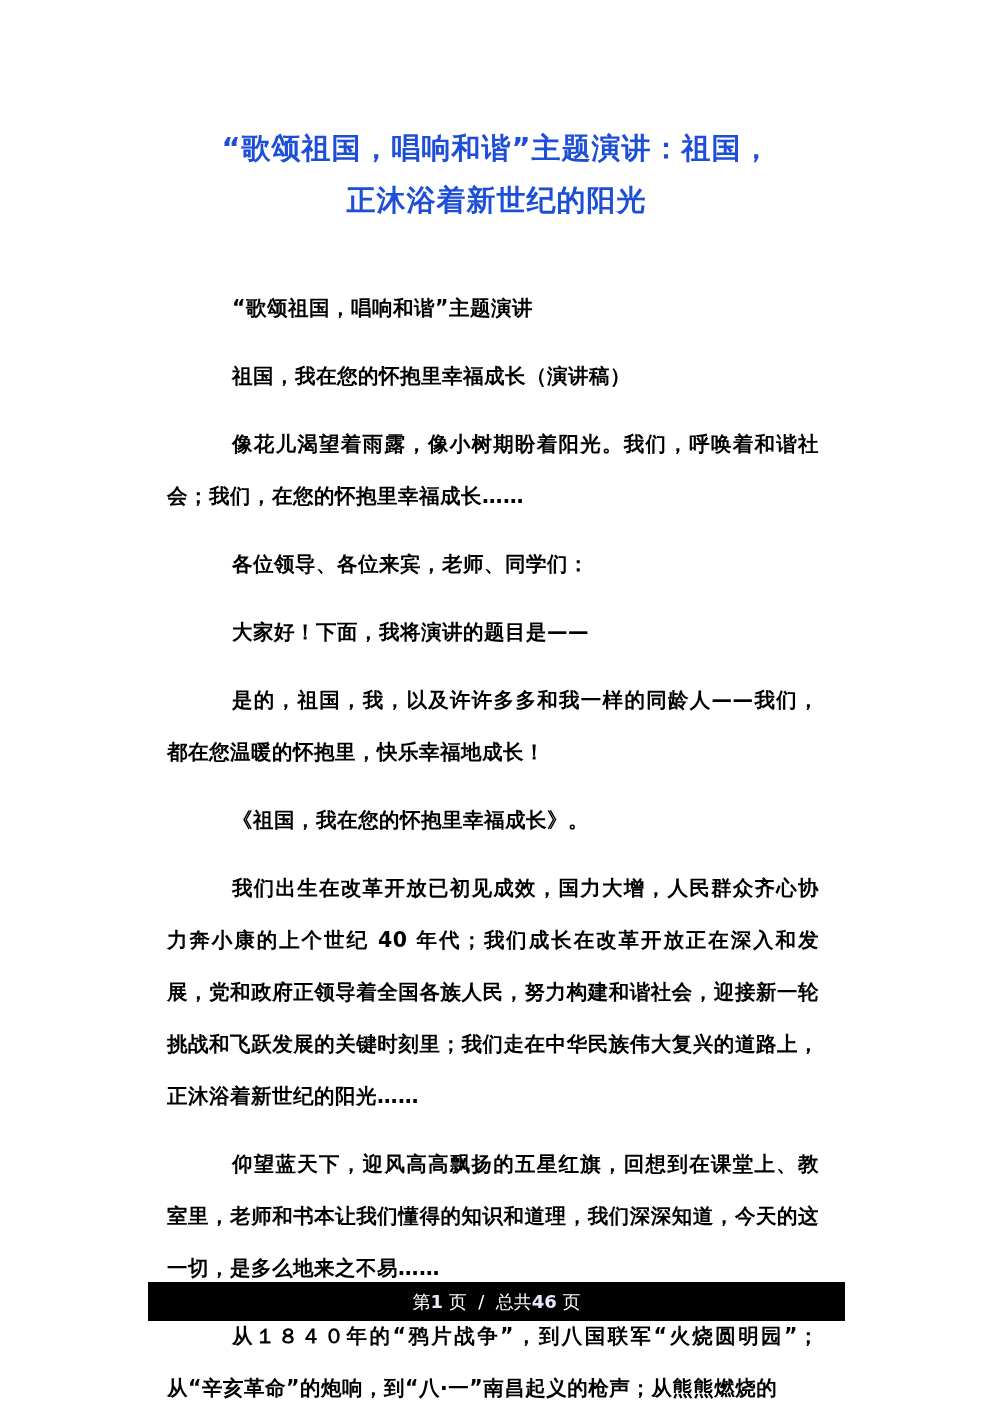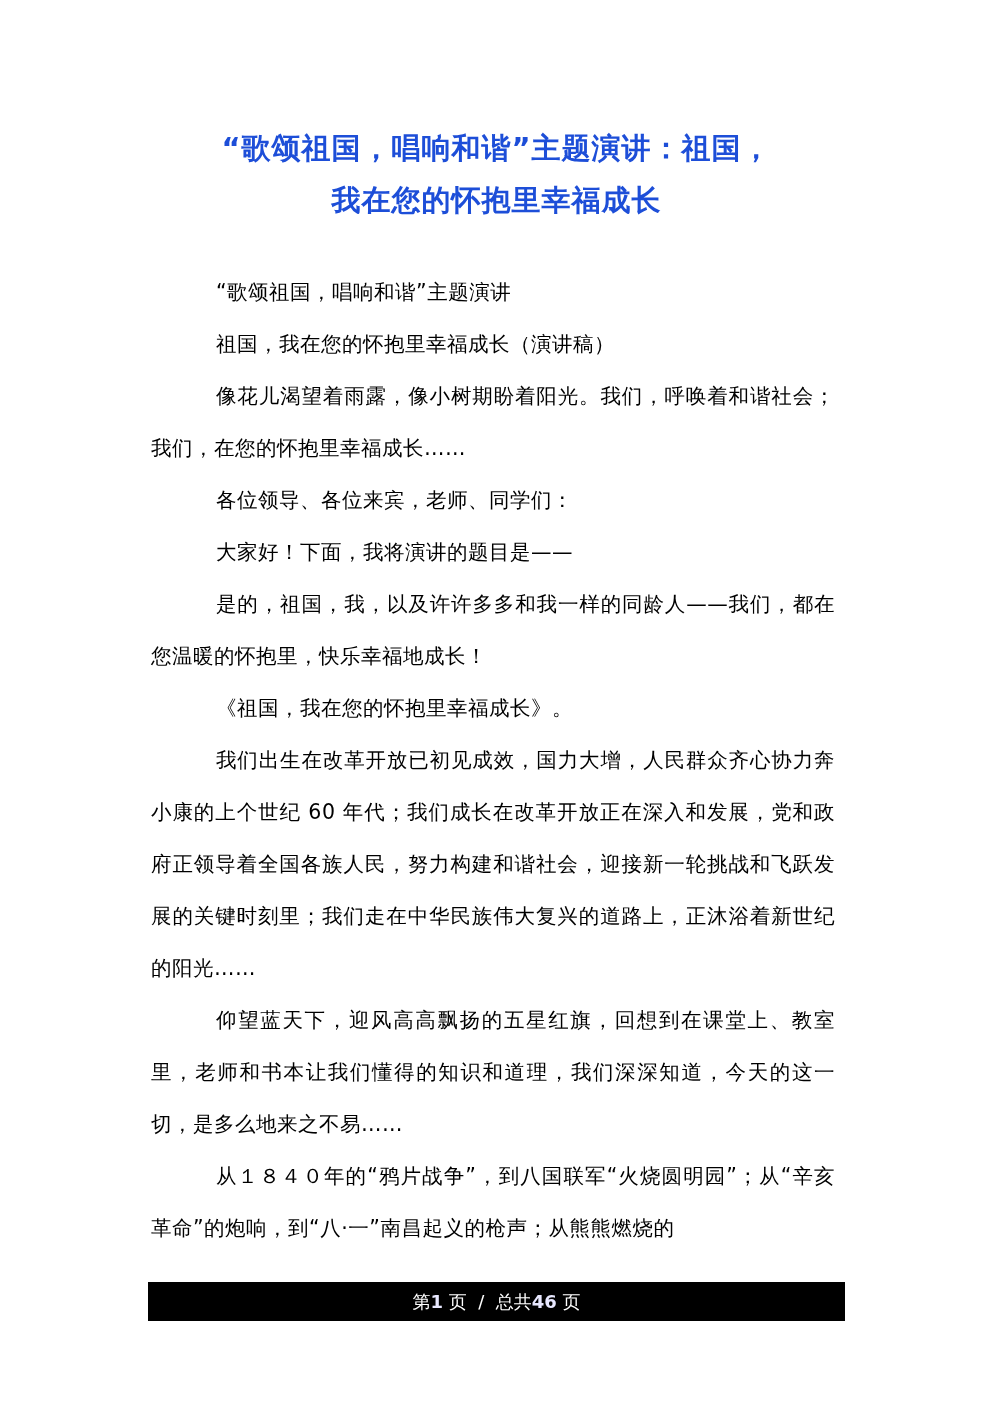--- a/index.html
+++ b/index.html
@@ -37,25 +37,26 @@
     .body {
       position: absolute;
       left: 151px;
       top: 266px;
       width: 684px;
       color: #000000;
       font-size: 20.5px;
       line-height: 52px;
     }
     .para {
-      margin: 0;
+      margin: 16px;
       text-indent: 65px;
       text-align: justify;
       text-align-last: left;
       letter-spacing: 0.5px;
+      font-weight: bold;
     }
     .footer-bar {
       position: absolute;
       left: 148px;
       top: 1282px;
       width: 697px;
       height: 39px;
       background: #000000;
       display: flex;
       align-items: center;
@@ -66,32 +67,32 @@
     .footer-bar span { white-space: pre; }
     .footer-num { color: #e8e8ff; font-weight: bold; }
   </style>
 </head>
 <body>
 
 <div class="page">
 
   <h1 class="title">
     <span class="title-line">“歌颂祖国，唱响和谐”主题演讲：祖国，</span>
-    <span class="title-line">我在您的怀抱里幸福成长</span>
+    <span class="title-line">正沐浴着新世纪的阳光</span>
   </h1>
 
   <div class="body">
     <p class="para">“歌颂祖国，唱响和谐”主题演讲</p>
     <p class="para">祖国，我在您的怀抱里幸福成长（演讲稿）</p>
     <p class="para">像花儿渴望着雨露，像小树期盼着阳光。我们，呼唤着和谐社会；我们，在您的怀抱里幸福成长……</p>
     <p class="para">各位领导、各位来宾，老师、同学们：</p>
     <p class="para">大家好！下面，我将演讲的题目是——</p>
     <p class="para">是的，祖国，我，以及许许多多和我一样的同龄人——我们，都在您温暖的怀抱里，快乐幸福地成长！</p>
     <p class="para">《祖国，我在您的怀抱里幸福成长》。</p>
-    <p class="para">我们出生在改革开放已初见成效，国力大增，人民群众齐心协力奔小康的上个世纪 60 年代；我们成长在改革开放正在深入和发展，党和政府正领导着全国各族人民，努力构建和谐社会，迎接新一轮挑战和飞跃发展的关键时刻里；我们走在中华民族伟大复兴的道路上，正沐浴着新世纪的阳光……</p>
+    <p class="para">我们出生在改革开放已初见成效，国力大增，人民群众齐心协力奔小康的上个世纪 40 年代；我们成长在改革开放正在深入和发展，党和政府正领导着全国各族人民，努力构建和谐社会，迎接新一轮挑战和飞跃发展的关键时刻里；我们走在中华民族伟大复兴的道路上，正沐浴着新世纪的阳光……</p>
     <p class="para">仰望蓝天下，迎风高高飘扬的五星红旗，回想到在课堂上、教室里，老师和书本让我们懂得的知识和道理，我们深深知道，今天的这一切，是多么地来之不易……</p>
     <p class="para">从１８４０年的“鸦片战争”，到八国联军“火烧圆明园”；从“辛亥革命”的炮响，到“八·一”南昌起义的枪声；从熊熊燃烧的</p>
   </div>
 
   <div class="footer-bar">
     <span>第</span>
       <span class="footer-num">1</span>
       <span> 页 </span>
       <span> / </span>
       <span> 总共</span>

